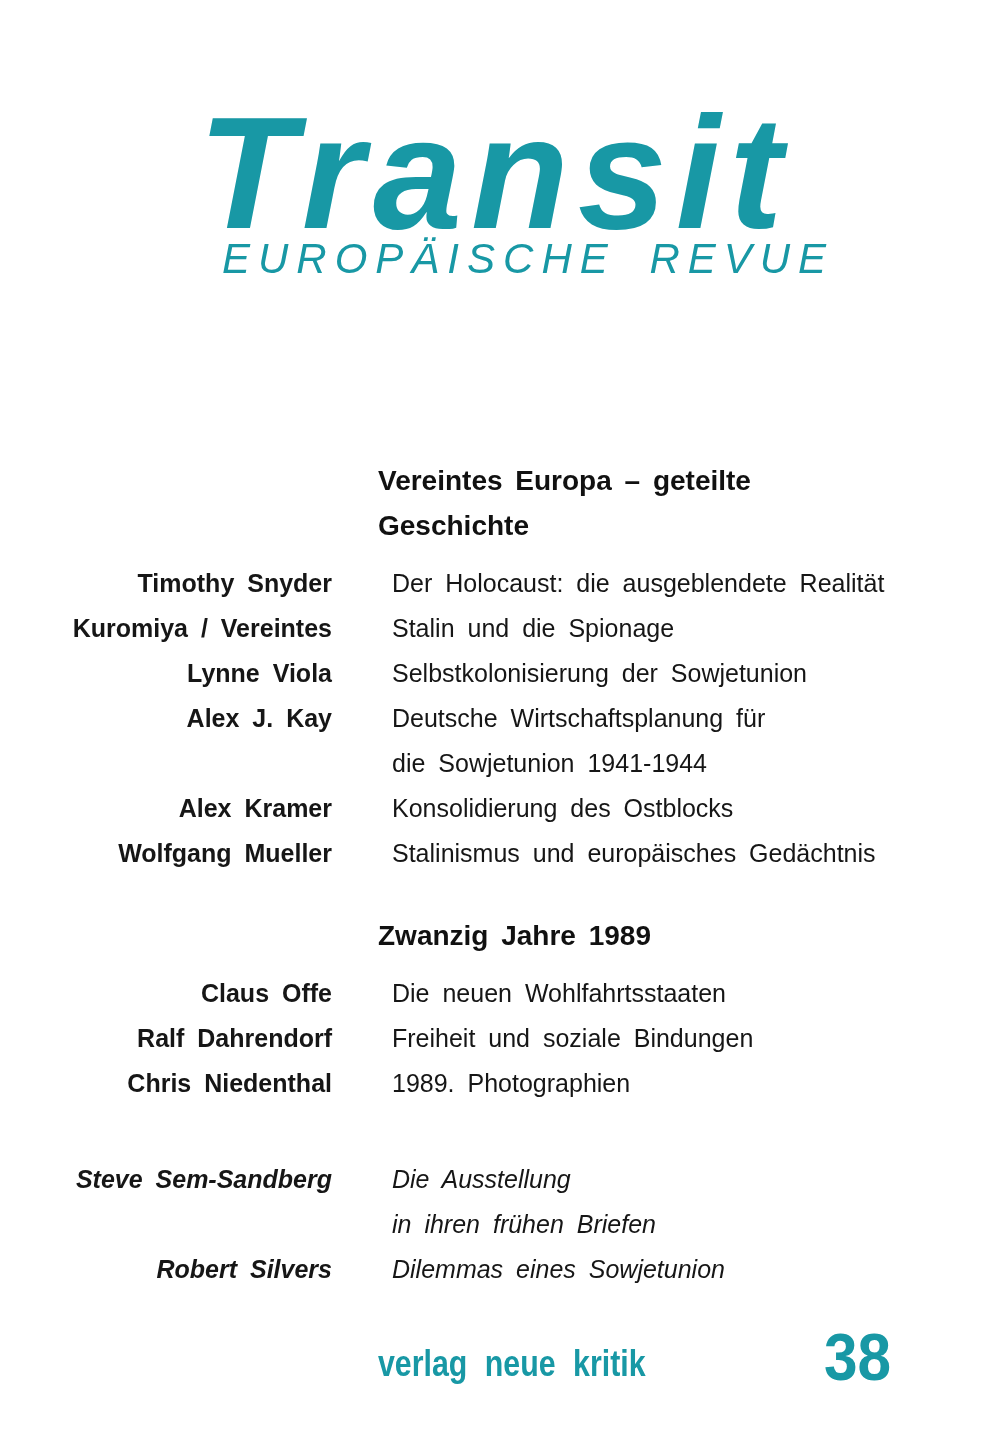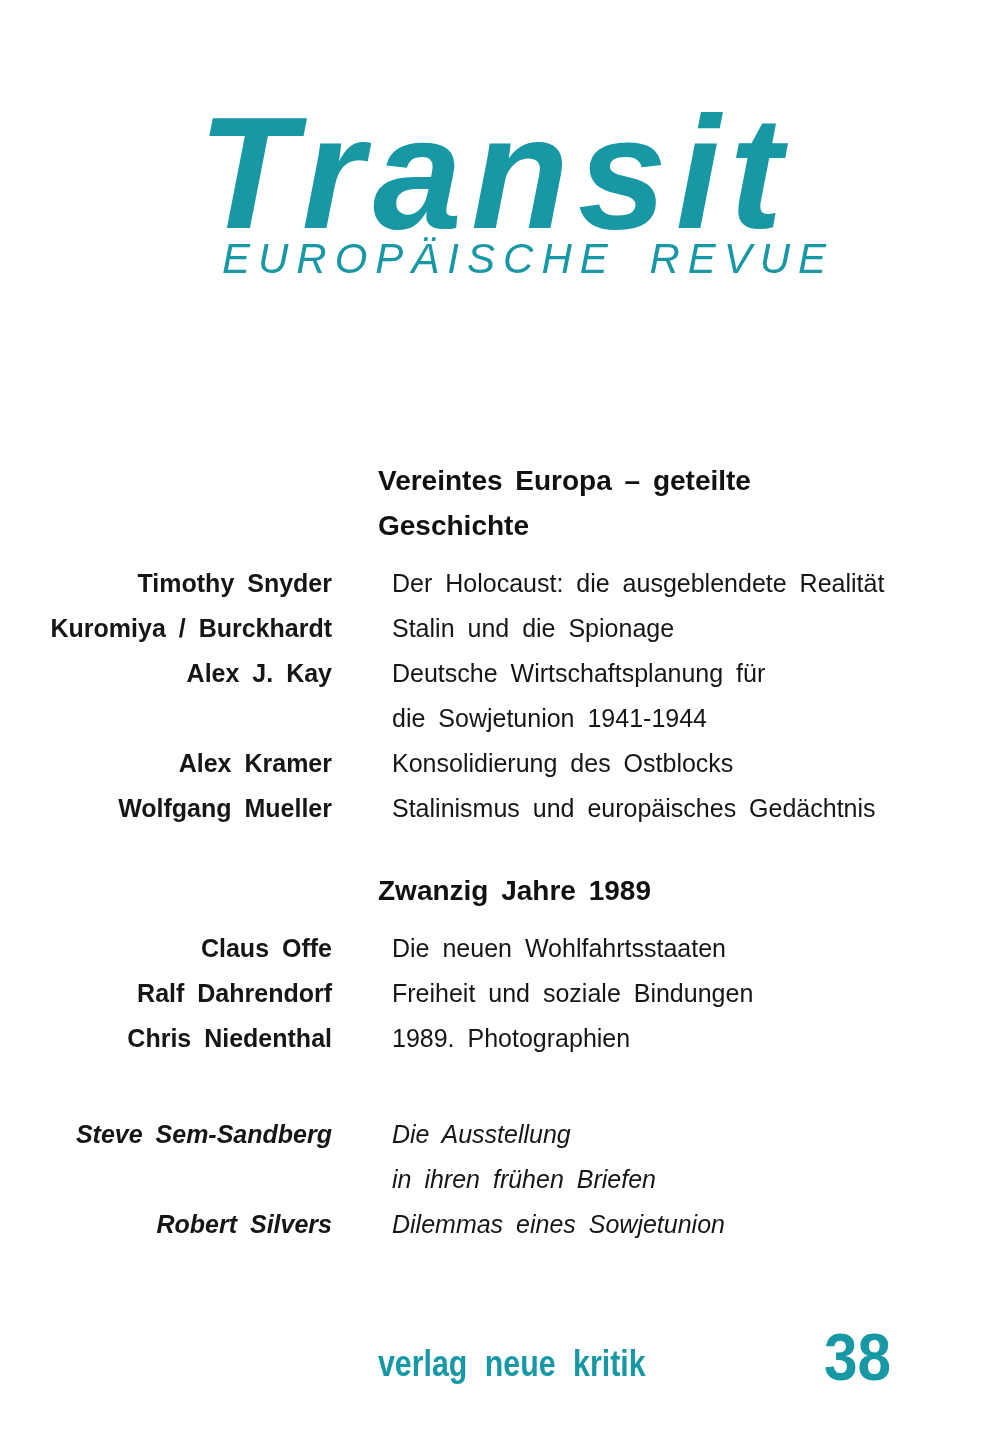--- a/index.html
+++ b/index.html
@@ -77,24 +77,26 @@
 
   <main class="toc">
 
     <section>
       <h2>Vereintes Europa – geteilte Geschichte</h2>
       <div class="row">
         <div class="author">Timothy Snyder</div>
         <div class="title">Der Holocaust: die ausgeblendete Realität</div>
       </div>
       <div class="row">
-        <div class="author">Kuromiya / Burckhardt</div>
+        <div class="author">Kuromiya / Vereintes</div>
         <div class="title">Stalin und die Spionage</div>
       </div>
       <div class="row">
+        <div class="author">Lynne Viola</div>
+        <div class="title">Selbstkolonisierung der Sowjetunion</div>
       </div>
       <div class="row">
         <div class="author">Alex J. Kay</div>
         <div class="title">Deutsche Wirtschaftsplanung für</div>
       </div>
       <div class="row">
         <div class="author"></div>
         <div class="title">die Sowjetunion 1941-1944</div>
       </div>
       <div class="row">

